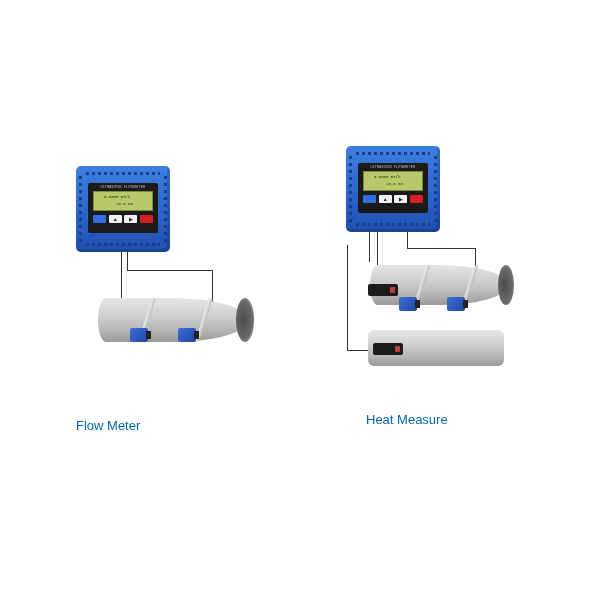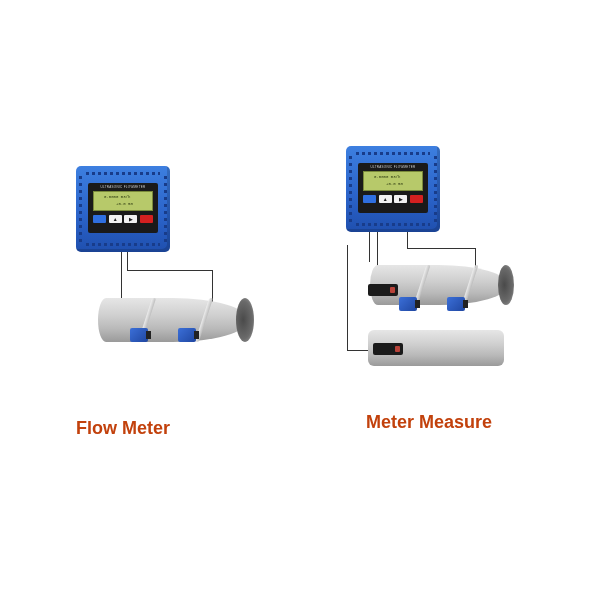--- a/index.html
+++ b/index.html
@@ -1,17 +1,17 @@
 <!DOCTYPE html>
 <html><head>
 <meta charset="utf-8">
 <style>
   html, body { margin:0; padding:0; background:#ffffff; }
   body { width:600px; height:600px; position:relative; overflow:hidden; font-family:"Liberation Sans", sans-serif; }
-  .label { position:absolute; font-size:18px; color:#c2410c; font-family:"Liberation Sans", sans-serif;font-weight:bold; }
+  .label { position:absolute; font-size:13px; color:#0369a1; font-family:"Liberation Sans", sans-serif; }
   
   .device { position:absolute; width:94px; height:86px; background:linear-gradient(180deg,#3d7fe0 0%,#2a62c8 60%,#1f4fae 100%); border-radius:5px; box-shadow: inset -3px -3px 0 rgba(0,0,0,0.15); }
   .device .vents { position:absolute; left:10px; right:10px; height:3px; background:repeating-linear-gradient(90deg,#183c8a 0 3px, transparent 3px 6px); }
   .device .side { position:absolute; top:10px; bottom:10px; width:3px; background:repeating-linear-gradient(180deg,#183c8a 0 3px, transparent 3px 7px); }
   .device .panel { position:absolute; left:12px; right:12px; top:17px; height:50px; background:#1a1a1a; border-radius:2px; }
   .device .title { position:absolute; left:0; right:0; top:2px; text-align:center; font-size:3px; color:#ccc; letter-spacing:0.3px; font-family:"Liberation Sans", sans-serif; }
   .device .lcd { position:absolute; left:5px; right:5px; top:8px; height:18px; background:#b7c96a; border:1px solid #7a8a3a; }
   .device .lcd span { position:absolute; font-size:4px; color:#2d3a10; font-family:"Liberation Mono", monospace; }
   .device .btns { position:absolute; left:5px; right:5px; top:32px; height:9px; display:flex; justify-content:space-between; }
   .device .btn { width:13px; height:8px; border-radius:1px; display:flex; align-items:center; justify-content:center; font-size:5px; }
@@ -99,14 +99,14 @@
   <div class="pipe" style="left:370px; top:265px; width:138px; height:40px;"></div>
   <div class="pipe-end" style="left:498px; top:265px; width:16px; height:40px;"></div>
   <div class="clamp" style="left:420px; top:265px; height:40px; transform:skewX(-18deg);"></div>
   <div class="clamp" style="left:468px; top:265px; height:40px; transform:skewX(-18deg);"></div>
   <div class="temp" style="left:368px; top:284px;"></div>
   <div class="sensor" style="left:399px; top:297px;"></div>
   <div class="sensor" style="left:447px; top:297px;"></div>
 
   <div class="pipe" style="left:368px; top:330px; width:136px; height:36px; border-radius:6px;"></div>
   <div class="temp" style="left:373px; top:343px;"></div>
-  <div class="label" style="left:366px; top:412px;">Meter Measure</div>
+  <div class="label" style="left:366px; top:412px;">Heat Measure</div>
 </div>
 
 </body></html>

